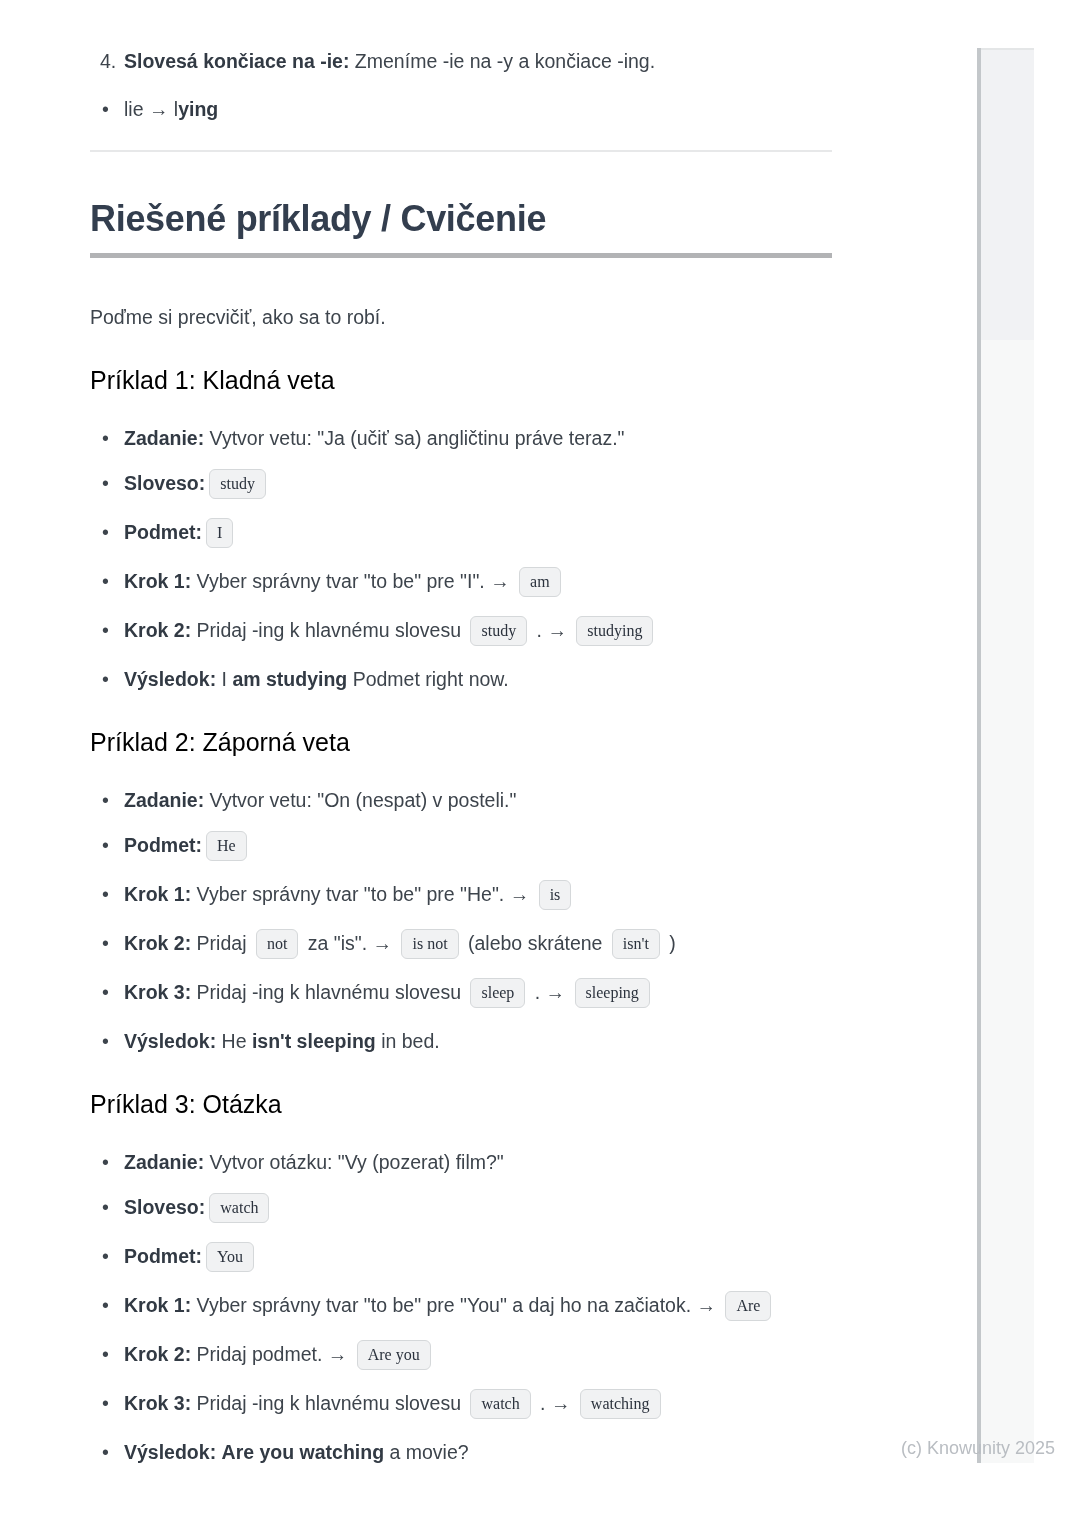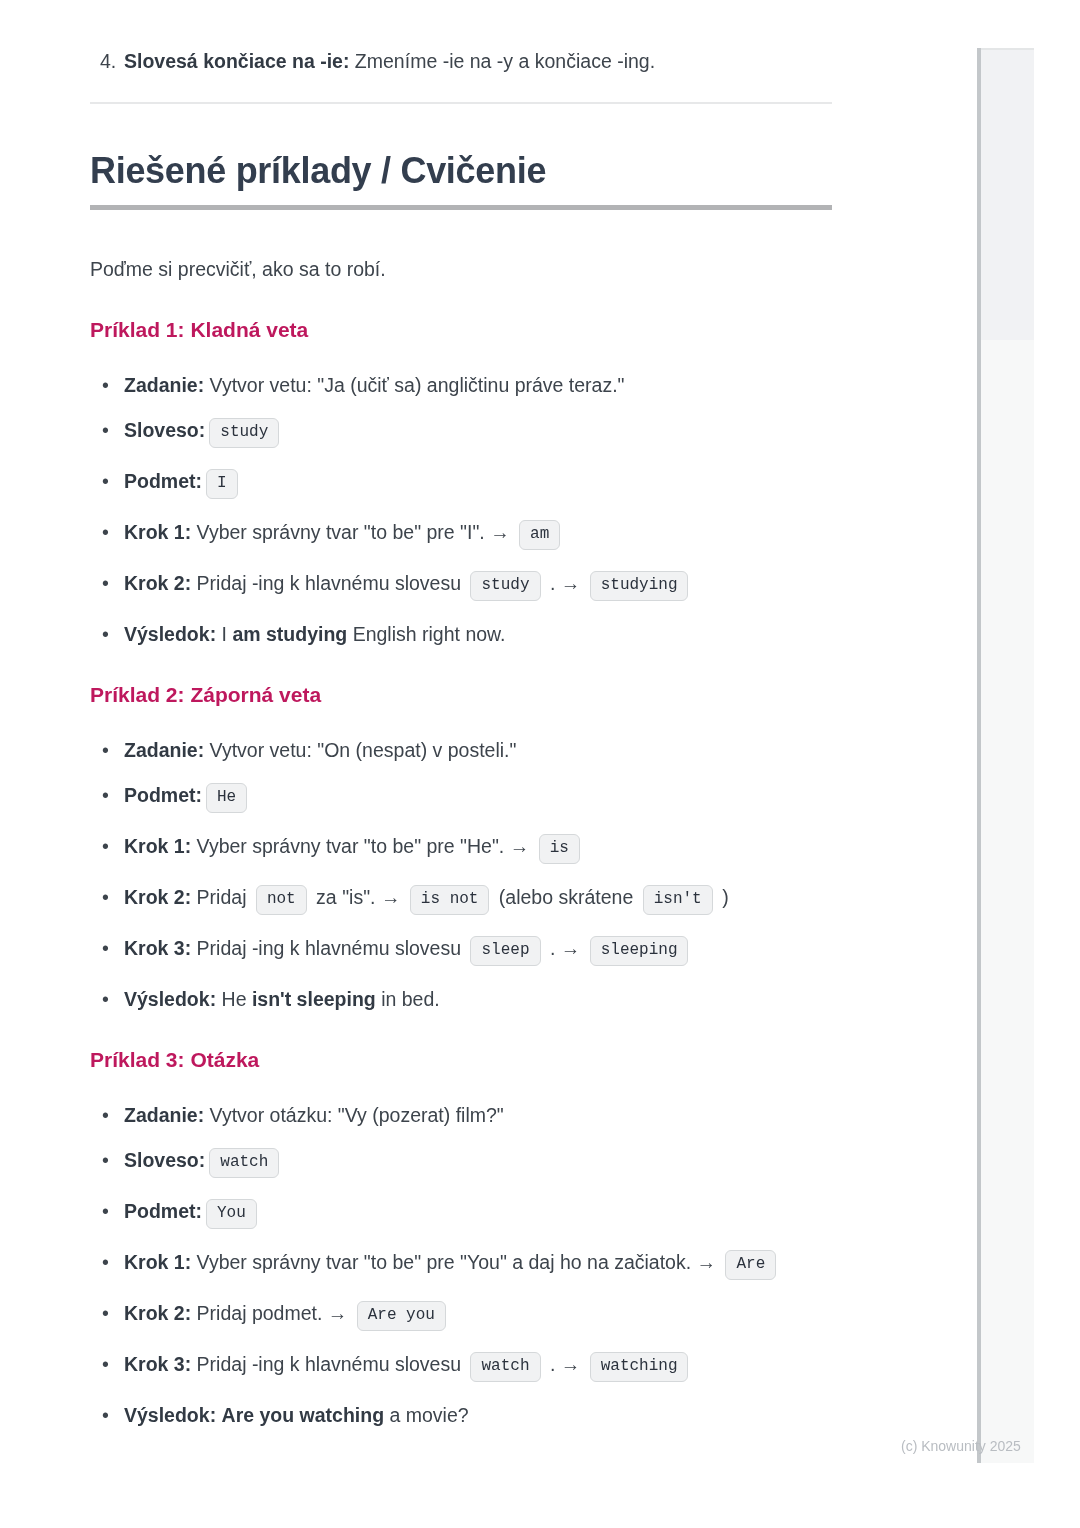--- a/index.html
+++ b/index.html
@@ -66,29 +66,29 @@
     margin-top: 13px;
     width: 100%;
   }
   p.intro-text {
     margin: 46px 0 0 0;
     font-size: 19.5px;
     line-height: 26px;
   }
   p.example-title {
     margin: 36px 0 0 0;
-    font-size: 21px;
-    font-weight: 700;
-    color: #be185d;
+    font-size: 25px;
+    font-weight: 400;
+    color: #000000;
   }
   ul.example-list { margin-top: 30px; }
   .bold { font-weight: 700; color: #323a44; }
   .chip {
     display: inline-block;
-    font-family: Liberation Mono, monospace;
+    font-family: Liberation Serif, serif;
     font-size: 16px;
     line-height: 19px;
     padding: 4px 10px 5px 10px;
     background: #f1f2f3;
     border: 1px solid #d5d8da;
     border-radius: 6px;
     color: #2b323d;
     margin: 0 4px;
     position: relative;
     top: -1px;
@@ -108,53 +108,54 @@
     position: absolute;
     top: 0; left: 0; right: 0;
     height: 290px;
     background: #f1f2f4;
     border-top: 2px solid #e4e6e7;
   }
   .watermark {
     position: absolute;
     left: 901px;
     top: 1438px;
-    font-size: 14px;
+    font-size: 18px;
     color: #b9bdc2;
     z-index: 2;
     white-space: nowrap;
   }
 </style>
 </head>
 <body>
 
 <div class="content">
 
   <div class="numbered-item">
     <span class="num">4.</span><span><span class="bold">Slovesá končiace na -ie:</span><span> Zmeníme -ie na -y a končiace -ing.</span></span>
   </div>
 
   <ul class="seglist intro-bullets">
+      <li><span>lie → l</span><span class="bold">ying</span></li>
     </ul>
 
   <hr class="divider">
 
   <h1 class="section-heading">Riešené príklady / Cvičenie</h1>
   <div class="heading-underline"></div>
 
   <p class="intro-text">Poďme si precvičiť, ako sa to robí.</p>
 
   <p class="example-title">Príklad 1: Kladná veta</p>
   <ul class="seglist example-list">
       <li><span class="bold">Zadanie:</span><span> Vytvor vetu: "Ja (učiť sa) angličtinu práve teraz."</span></li>
       <li><span class="bold">Sloveso:</span><span class="chip">study</span></li>
       <li><span class="bold">Podmet:</span><span class="chip">I</span></li>
       <li><span class="bold">Krok 1:</span><span> Vyber správny tvar "to be" pre "I". → </span><span class="chip">am</span></li>
       <li><span class="bold">Krok 2:</span><span> Pridaj -ing k hlavnému slovesu </span><span class="chip">study</span><span> . → </span><span class="chip">studying</span></li>
-      <li><span class="bold">Výsledok:</span><span> I </span><span class="bold">am studying</span><span> English right now.</span></li>
+      <li><span class="bold">Výsledok:</span><span> I </span><span class="bold">am studying</span><span> Podmet right now.</span></li>
     </ul>
 
   <p class="example-title">Príklad 2: Záporná veta</p>
   <ul class="seglist example-list">
       <li><span class="bold">Zadanie:</span><span> Vytvor vetu: "On (nespat) v posteli."</span></li>
       <li><span class="bold">Podmet:</span><span class="chip">He</span></li>
       <li><span class="bold">Krok 1:</span><span> Vyber správny tvar "to be" pre "He". → </span><span class="chip">is</span></li>
       <li><span class="bold">Krok 2:</span><span> Pridaj </span><span class="chip">not</span><span> za "is". → </span><span class="chip">is not</span><span> (alebo skrátene </span><span class="chip">isn't</span><span> )</span></li>
       <li><span class="bold">Krok 3:</span><span> Pridaj -ing k hlavnému slovesu </span><span class="chip">sleep</span><span> . → </span><span class="chip">sleeping</span></li>
       <li><span class="bold">Výsledok:</span><span> He </span><span class="bold">isn't sleeping</span><span> in bed.</span></li>

